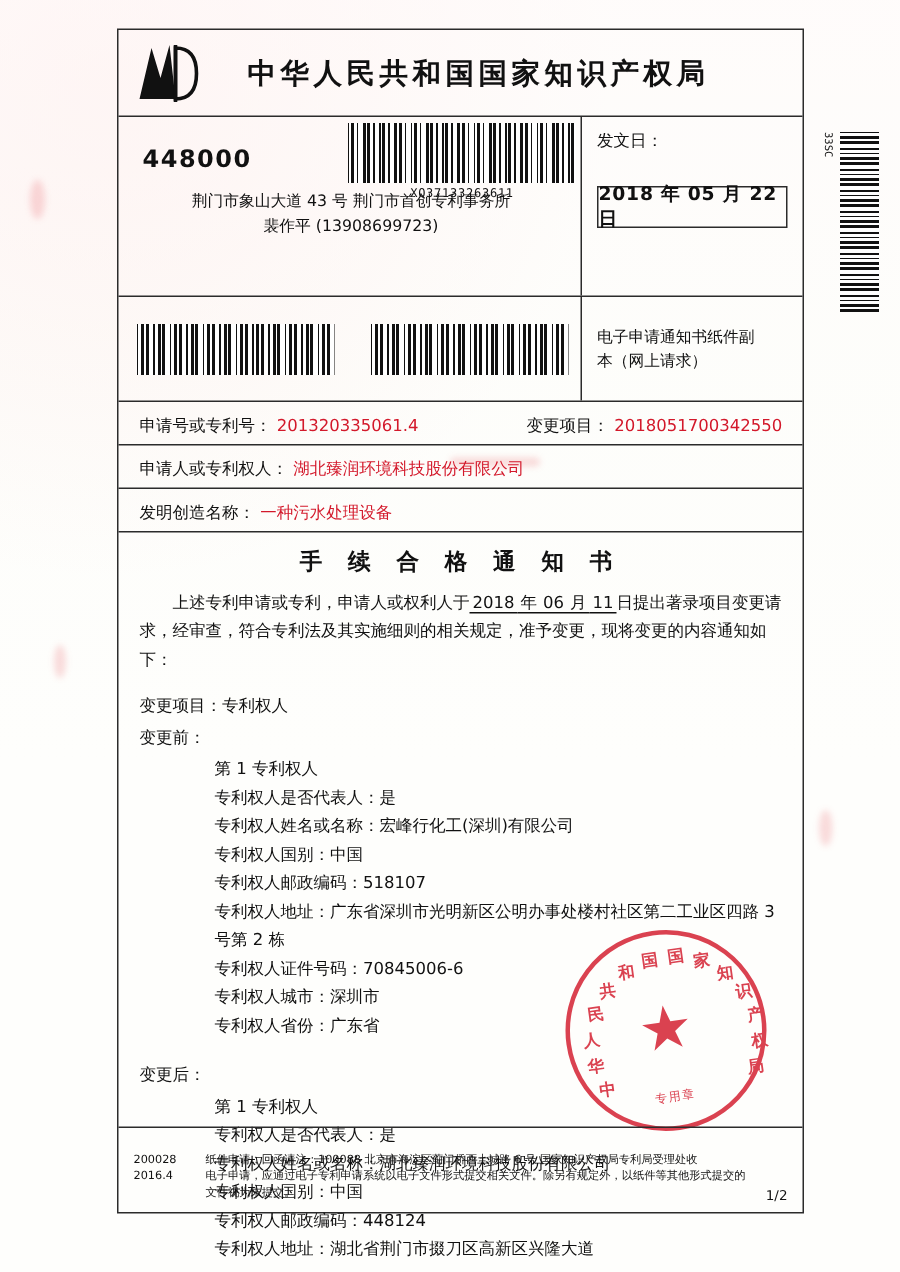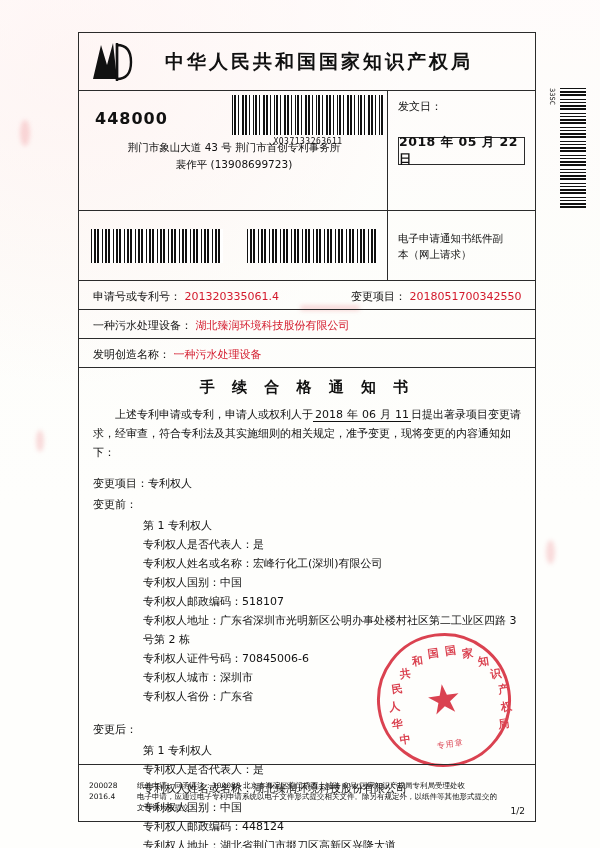--- a/index.html
+++ b/index.html
@@ -18,21 +18,21 @@
   
   .paper-tint{
     position:absolute;inset:0;
     background:
       linear-gradient(180deg, rgba(255,250,250,.6), rgba(250,250,245,.2) 30%, rgba(255,255,255,0) 60%),
       radial-gradient(circle at 12% 6%, rgba(255,200,200,.25), rgba(255,255,255,0) 35%);
     pointer-events:none;
   }
   .sheet{
     position:absolute;
-    left:78px;top:32px;width:458px;height:790px;
+    left:78px;top:19px;width:458px;height:790px;
     border:1px solid #2b2b2b;
     background:transparent;
     box-sizing:border-box;
   }
   
   .hdr{
     position:absolute;left:0;top:0;width:100%;height:58px;
     border-bottom:1px solid #2b2b2b;
     box-sizing:border-box;
     display:flex;align-items:center;
@@ -250,21 +250,21 @@
         <span class="val-red">201320335061.4</span>
       </div>
       <div class="c2">
         <span>变更项目：</span>
         <span class="val-red">2018051700342550</span>
       </div>
     </div>
 
     <div class="frow r2">
       <div class="c1">
-        <span>一种污水处理设备：</span>
+        <span>申请人或专利权人：</span>
         <span class="val-red">湖北臻润环境科技股份有限公司</span>
       </div>
     </div>
 
     <div class="frow r3">
       <div class="c1">
         <span>发明创造名称：</span>
         <span class="val-red">一种污水处理设备</span>
       </div>
     </div>

